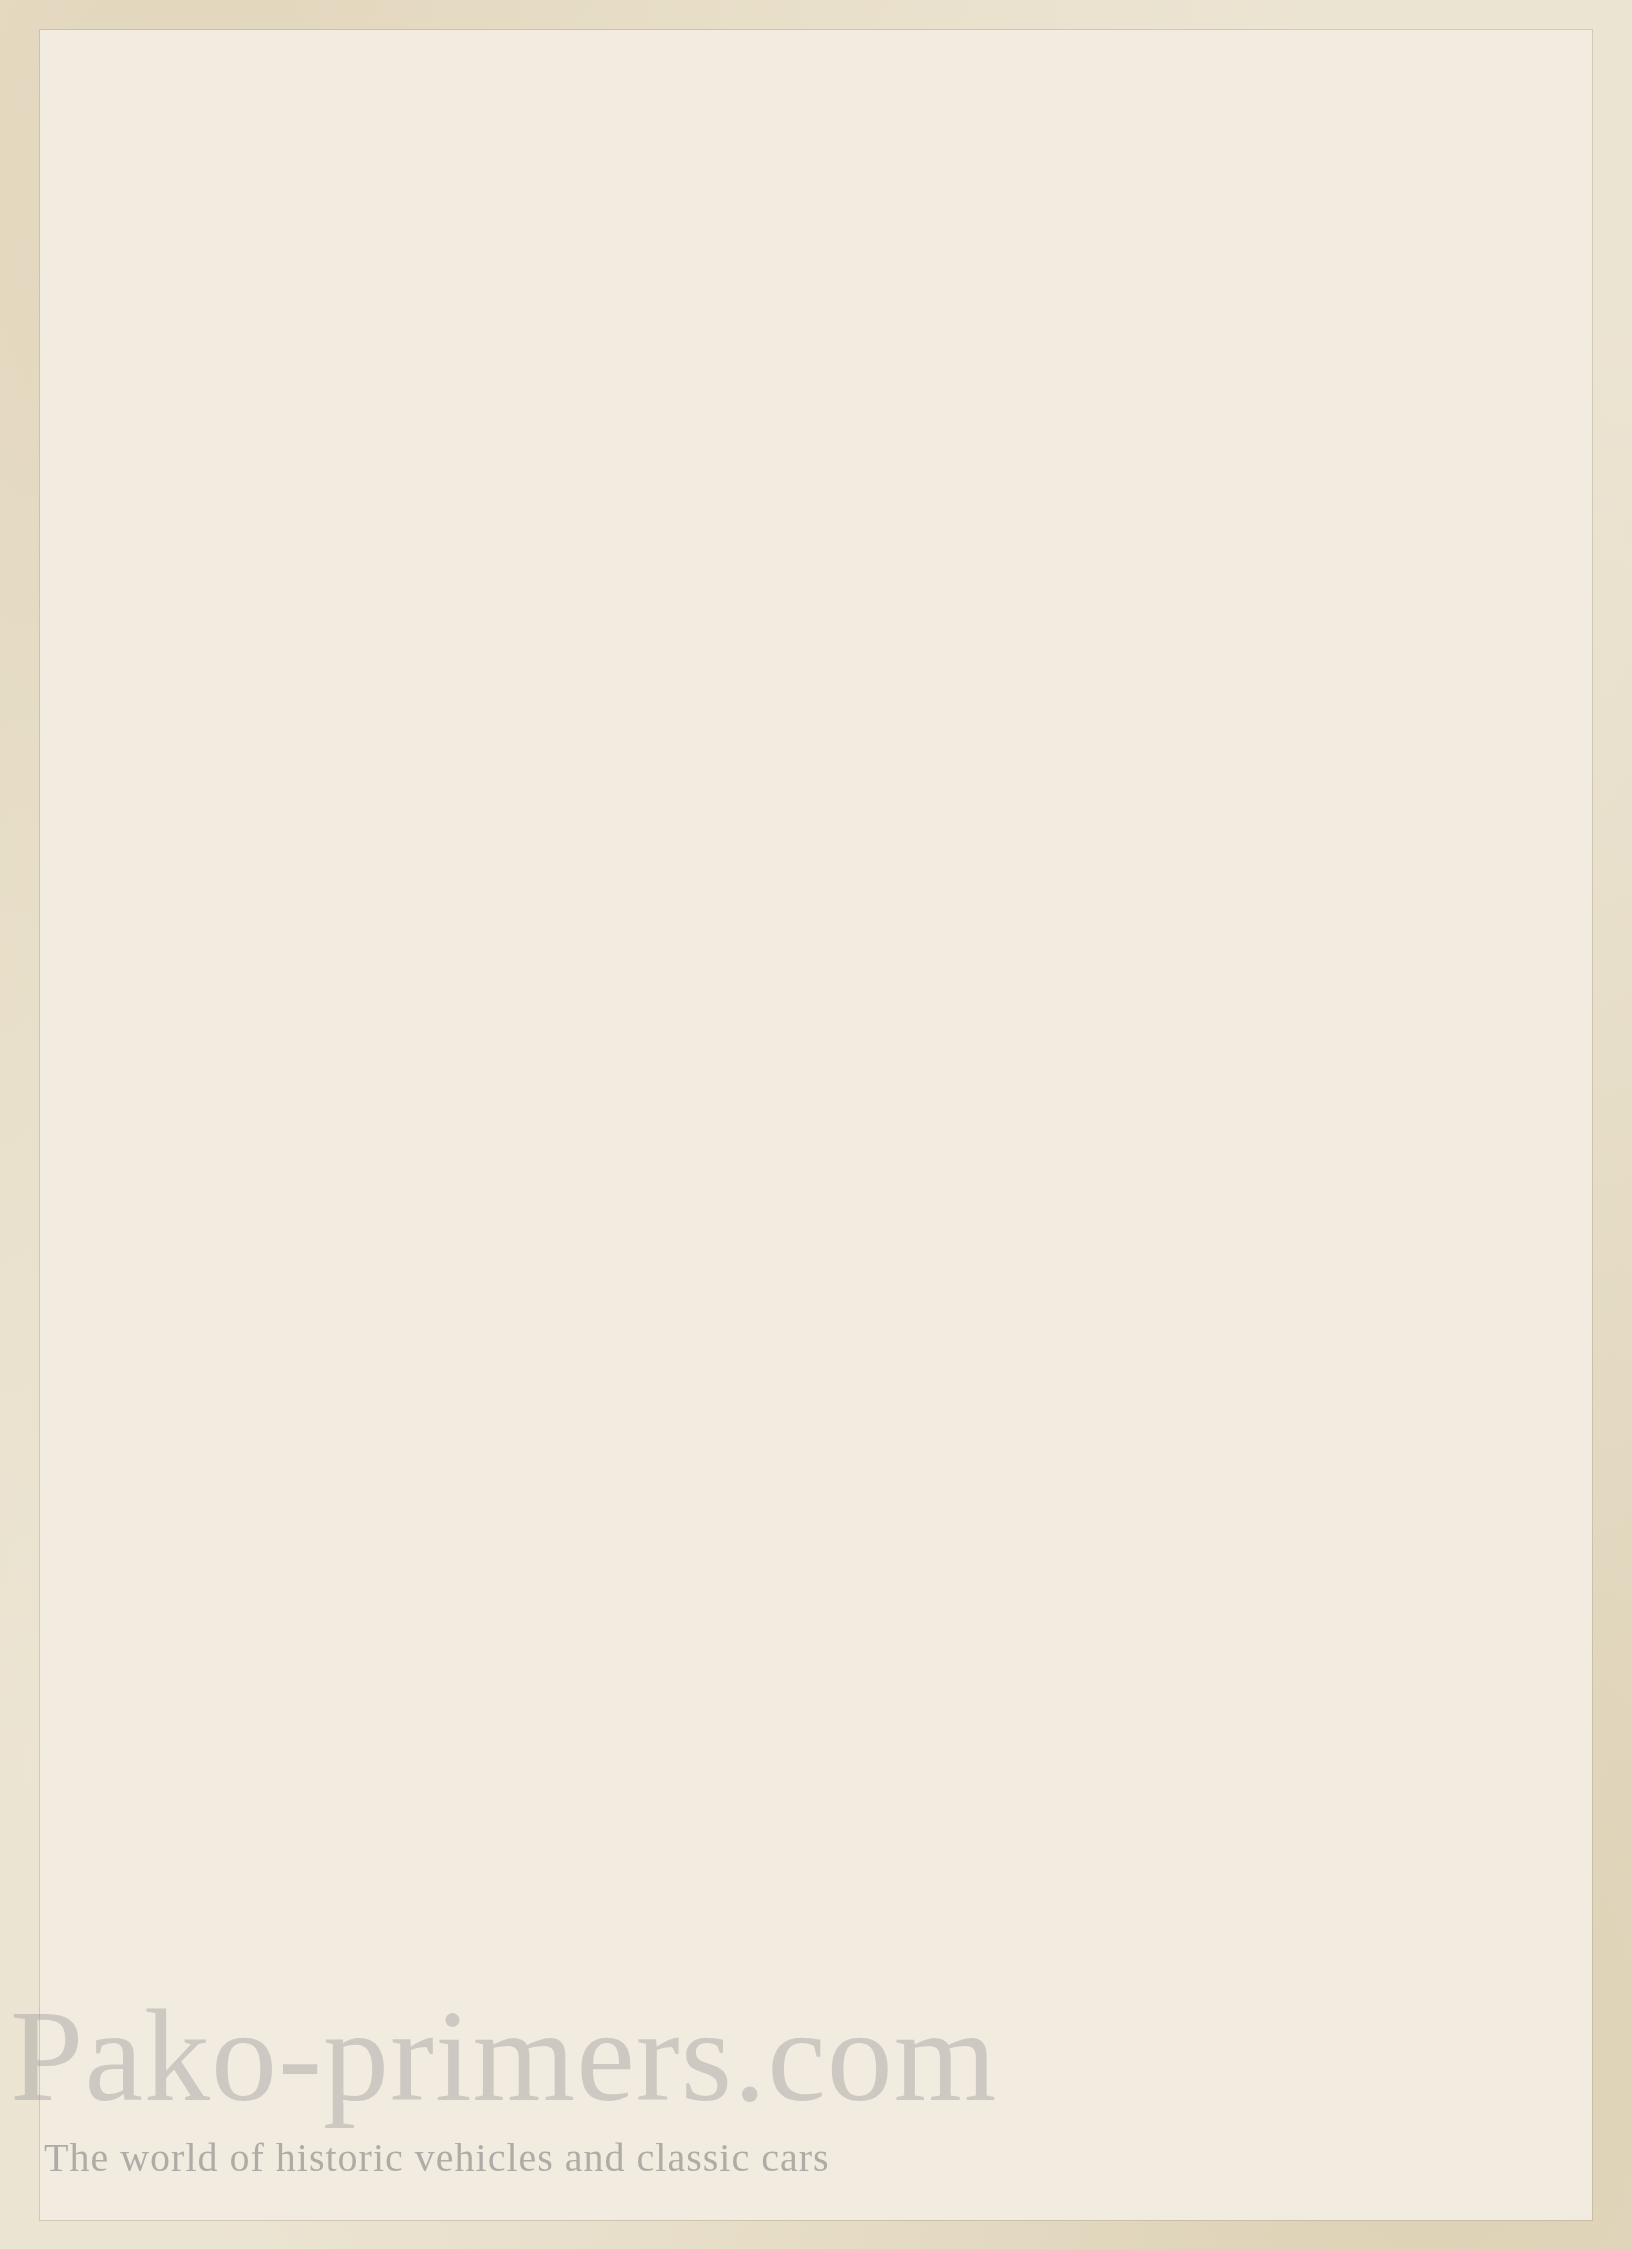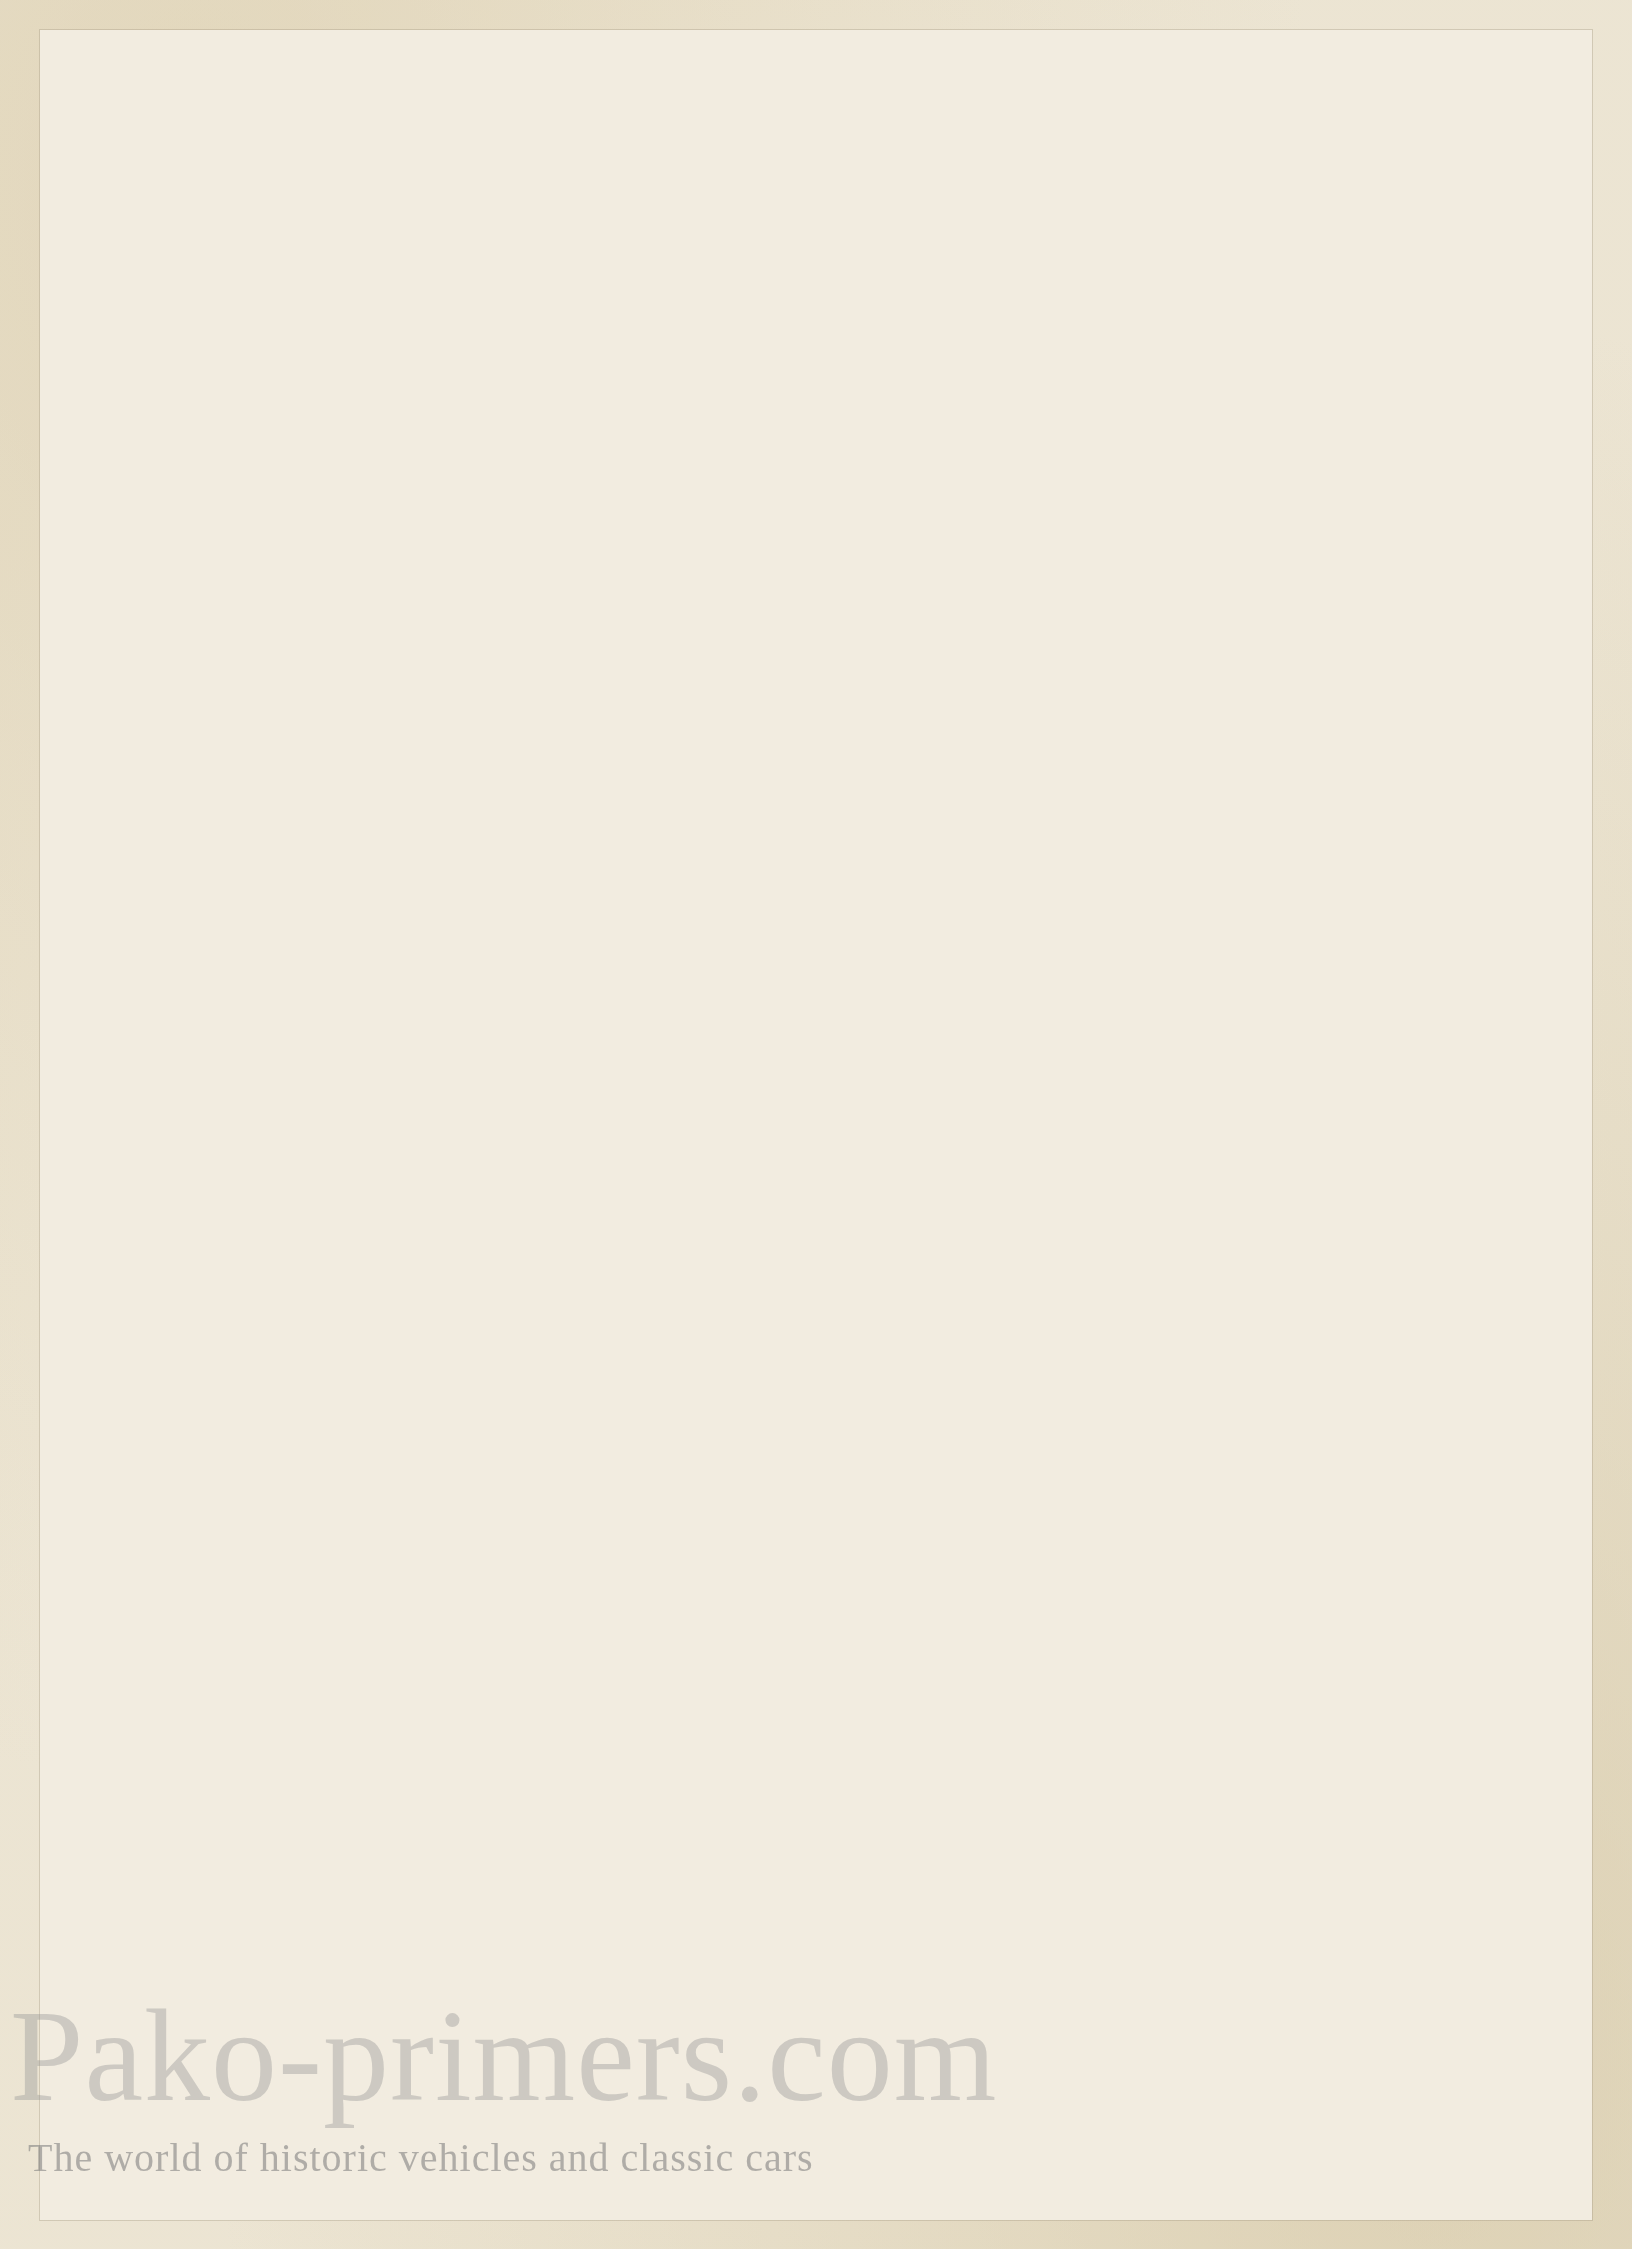--- a/index.html
+++ b/index.html
@@ -232,21 +232,21 @@
     left: 10px;
     top: 30px;
     font-family: "Liberation Serif", serif;
     font-size: 132px;
     color: rgba(150,150,150,0.40);
     letter-spacing: 1px;
     white-space: nowrap;
   }
   .wm-sub {
     position: absolute;
-    left: 28px;
+    left: 44px;
     top: 185px;
     font-family: "Liberation Serif", serif;
     font-size: 40px;
     color: rgba(120,120,120,0.55);
     letter-spacing: 1px;
     white-space: nowrap;
   }
 </style>
 </head>
 <body>

